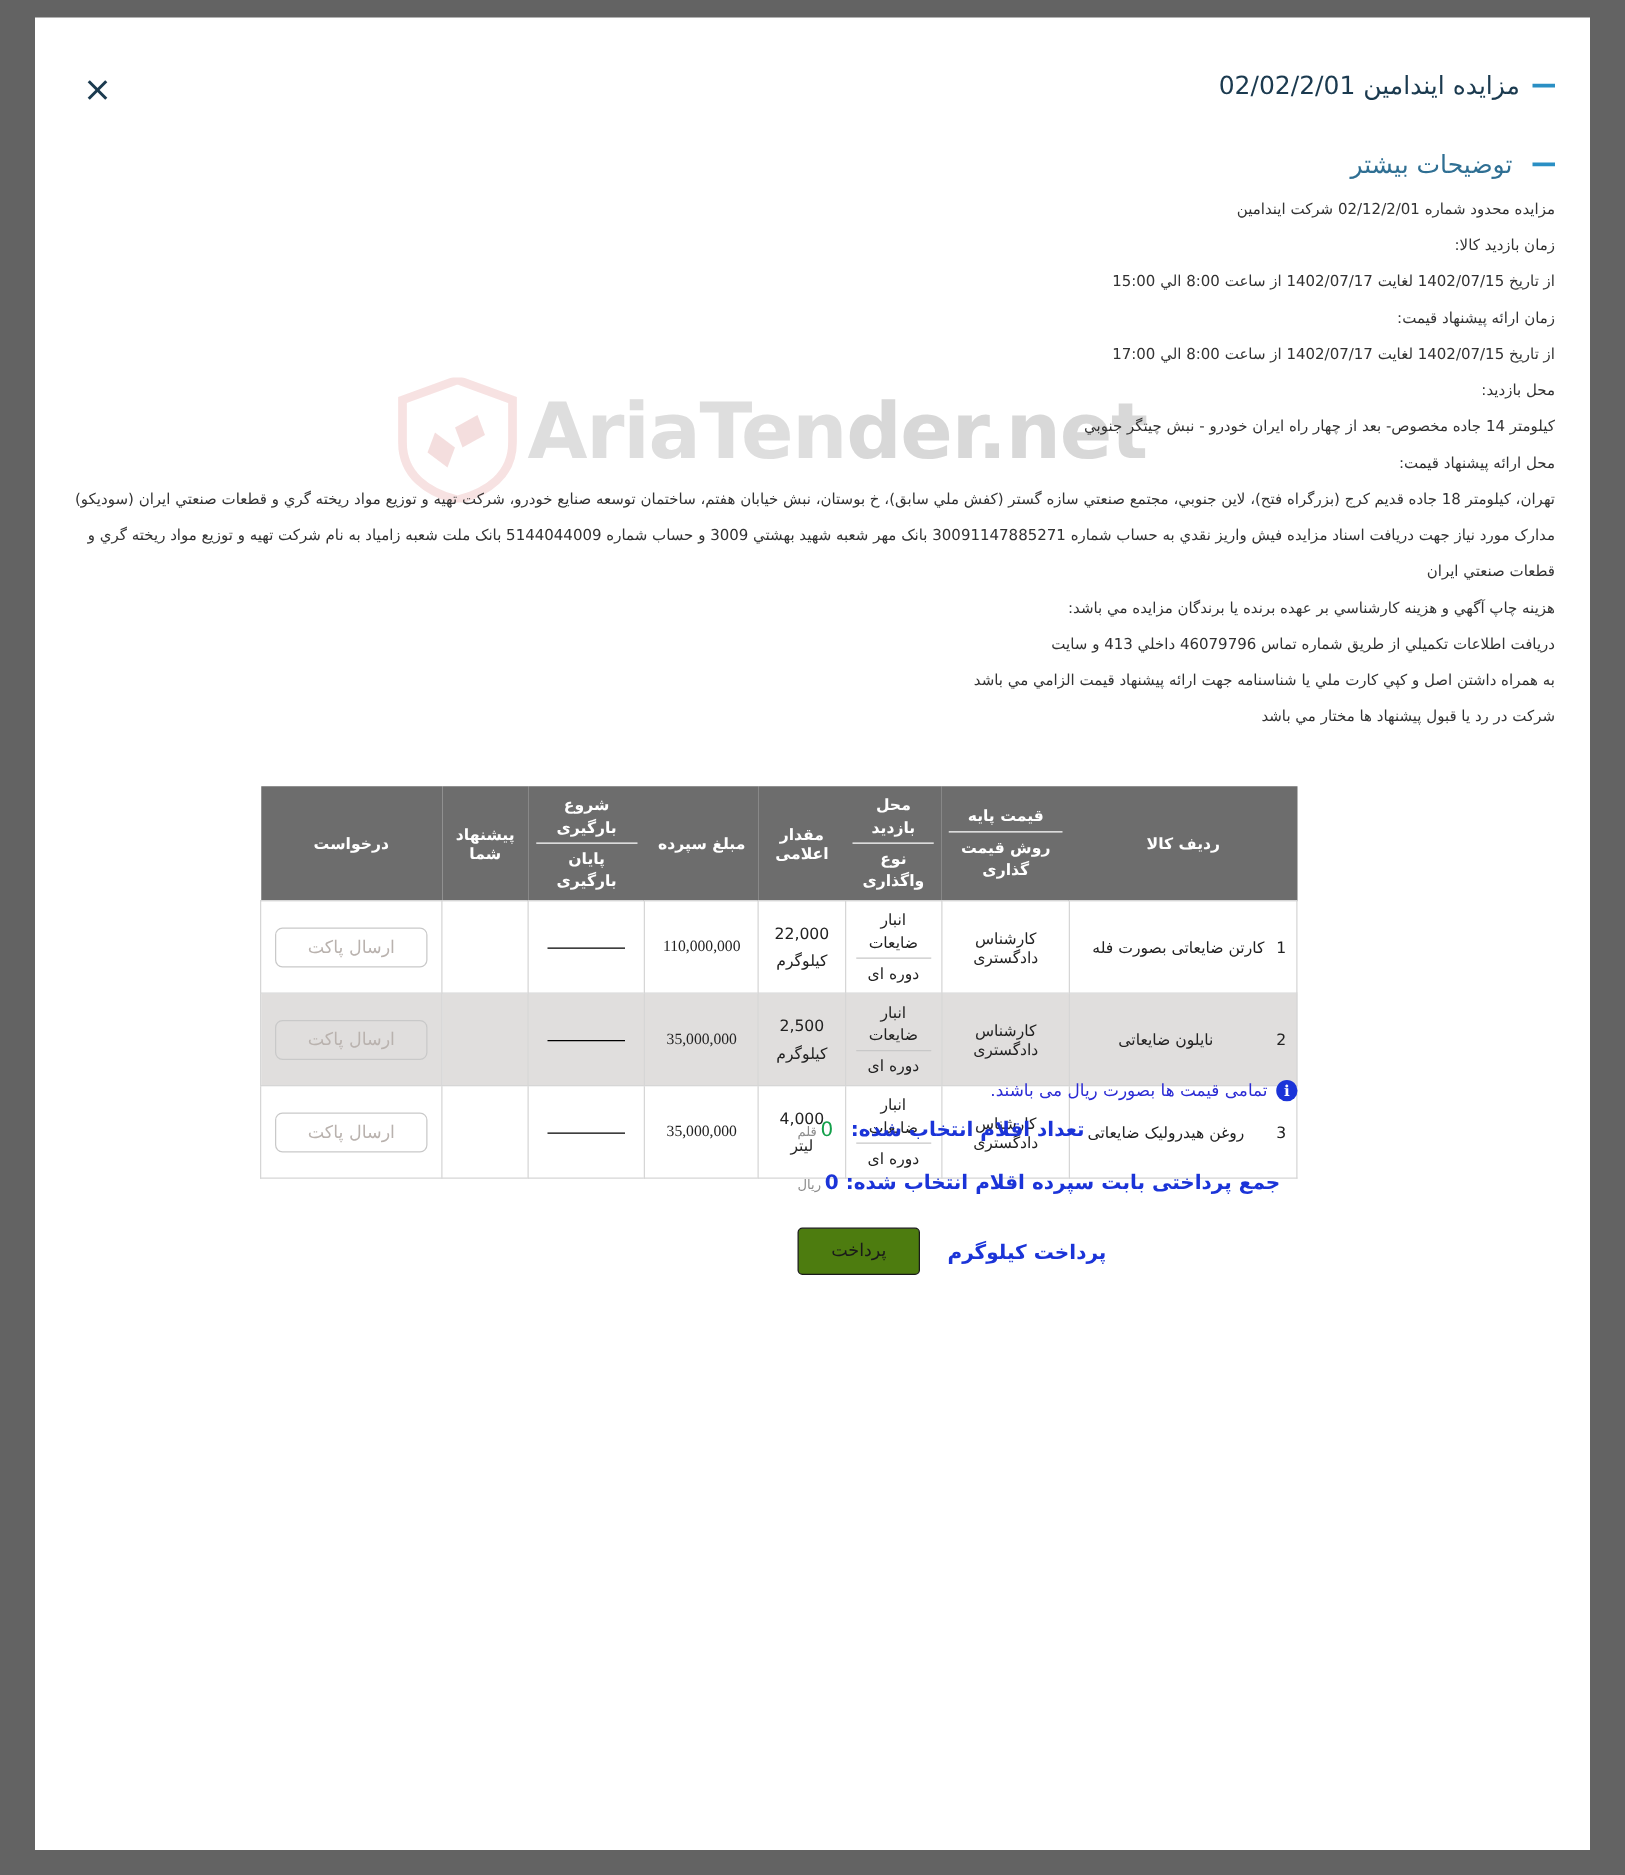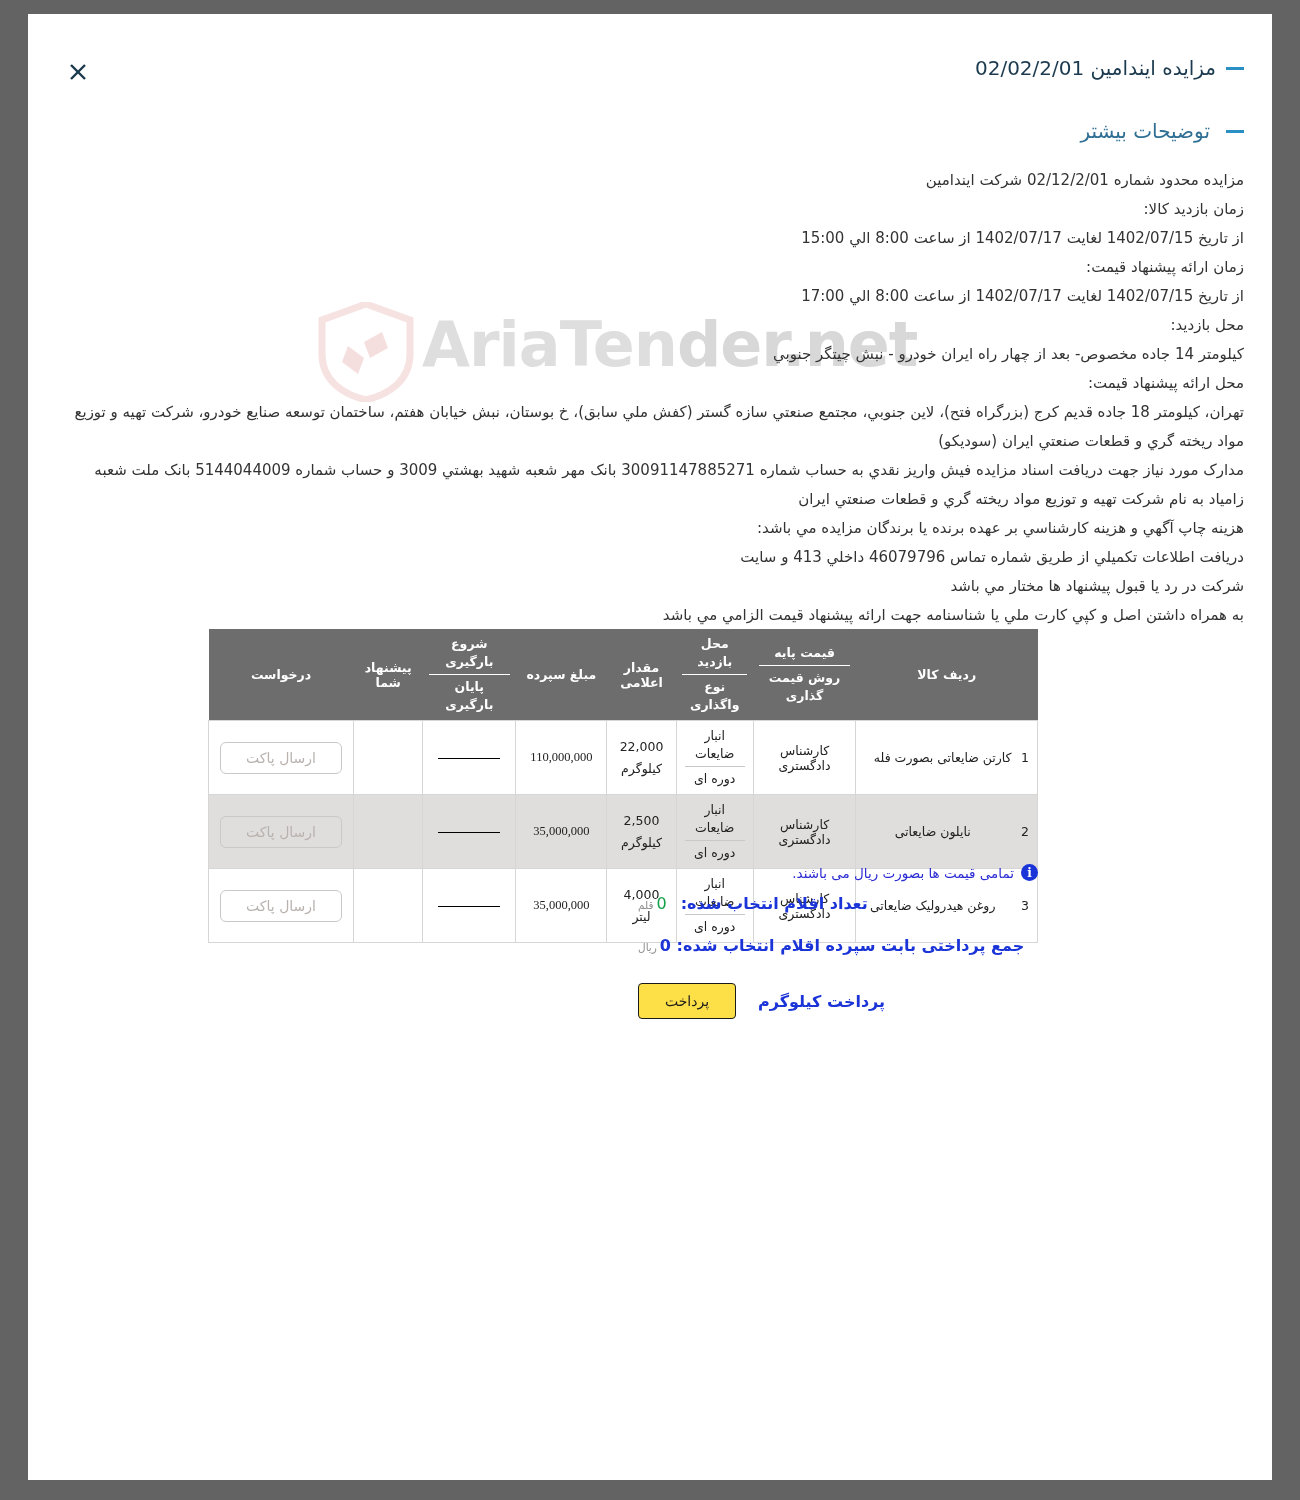--- a/index.html
+++ b/index.html
@@ -94,25 +94,25 @@
     white-space: nowrap;
   }
   .head-title.accent { color: #2f6f93; }
   #head-1 { top: 42px;  right: 28px; }
   #head-2 { top: 105px; right: 28px; gap: 16px; }
 
   
   .desc {
     position: absolute;
     right: 28px;
-    top: 152px;
+    top: 139px;
     width: 1188px;
     direction: rtl;
     text-align: right;
-    font-size: 15px;
+    font-size: 12px;
     line-height: 29px;
     color: #333333;
     z-index: 3;
   }
   .desc p { margin: 0; }
 
   
   .tbl-wrap {
     position: absolute;
     right: 234px;
@@ -244,25 +244,25 @@
     color: #1b34d8;
     width: 385px;
     text-align: left;
     white-space: nowrap;
     cursor: pointer;
   }
   .pay-btn {
     margin-right: 22px;
     min-width: 98px;
     padding: 9px 16px;
-    background: #fde047;
+    background: #4d7c0f;
     border: 1px solid #1a1a1a;
     border-radius: 4px;
     font-size: 14px;
-    font-family: Liberation Sans, sans-serif;
+    font-family: Liberation Serif, serif;
     color: #1a1a1a;
     cursor: pointer;
   }
 </style>
 </head>
 <body>
 
 <div class="modal">
 
   <div class="watermark">
@@ -297,22 +297,22 @@
     <p>از تاریخ 1402/07/15 لغایت 1402/07/17 از ساعت 8:00 الي 15:00</p>
     <p>زمان ارائه پیشنهاد قیمت:</p>
     <p>از تاریخ 1402/07/15 لغایت 1402/07/17 از ساعت 8:00 الي 17:00</p>
     <p>محل بازدید:</p>
     <p>کیلومتر 14 جاده مخصوص- بعد از چهار راه ایران خودرو - نبش چیتگر جنوبي</p>
     <p>محل ارائه پیشنهاد قیمت:</p>
     <p>تهران، کیلومتر 18 جاده قدیم کرج (بزرگراه فتح)، لاین جنوبي، مجتمع صنعتي سازه گستر (کفش ملي سابق)، خ بوستان، نبش خیابان هفتم، ساختمان توسعه صنایع خودرو، شرکت تهیه و توزیع مواد ریخته گري و قطعات صنعتي ایران (سودیکو)</p>
     <p>مدارک مورد نیاز جهت دریافت اسناد مزایده فیش واریز نقدي به حساب شماره 30091147885271 بانک مهر شعبه شهید بهشتي 3009 و حساب شماره 5144044009 بانک ملت شعبه زامیاد به نام شرکت تهیه و توزیع مواد ریخته گري و قطعات صنعتي ایران</p>
     <p>هزینه چاپ آگهي و هزینه کارشناسي بر عهده برنده یا برندگان مزایده مي باشد:</p>
     <p>دریافت اطلاعات تکمیلي از طریق شماره تماس 46079796 داخلي 413 و سایت</p>
+    <p>به همراه داشتن اصل و کپي کارت ملي یا شناسنامه جهت ارائه پیشنهاد قیمت الزامي مي باشد</p>
     <p>شرکت در رد یا قبول پیشنهاد ها مختار مي باشد</p>
-    <p>به همراه داشتن اصل و کپي کارت ملي یا شناسنامه جهت ارائه پیشنهاد قیمت الزامي مي باشد</p>
   </div>
 
   <div class="tbl-wrap">
     <table class="bid">
       <thead>
         <tr>
           <th style="width:190px">ردیف کالا</th>
           <th style="width:126px">
             <span class="stack">
               <span class="top">قیمت پایه</span>

